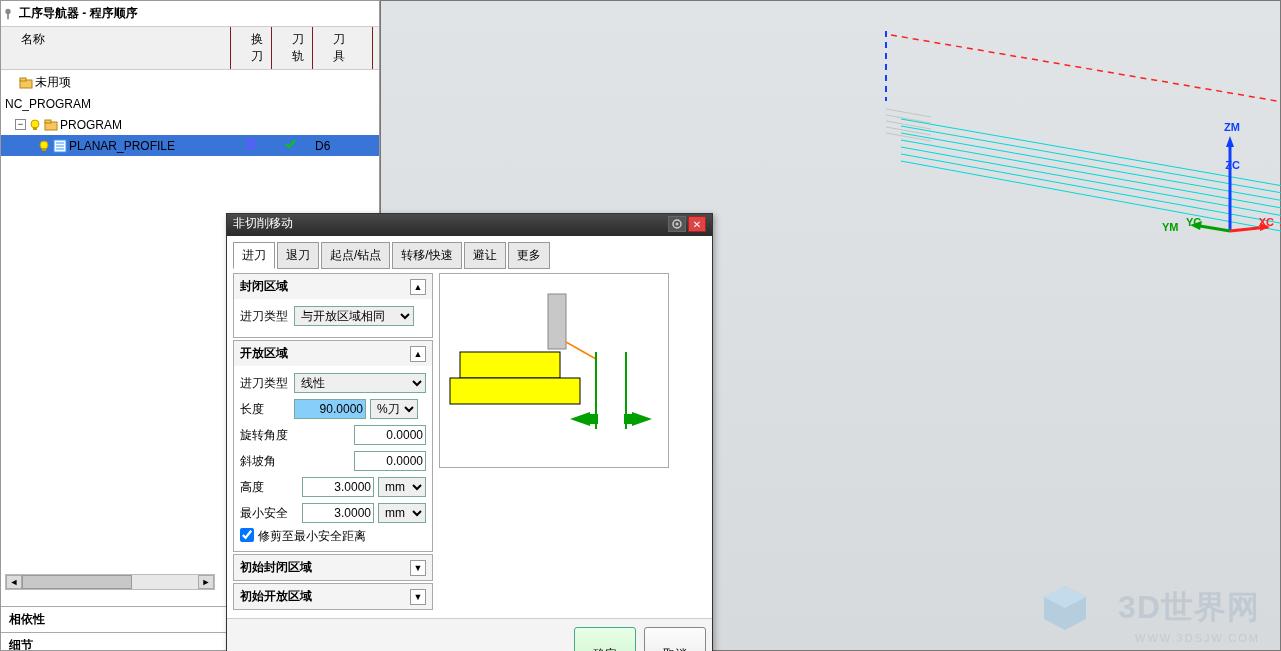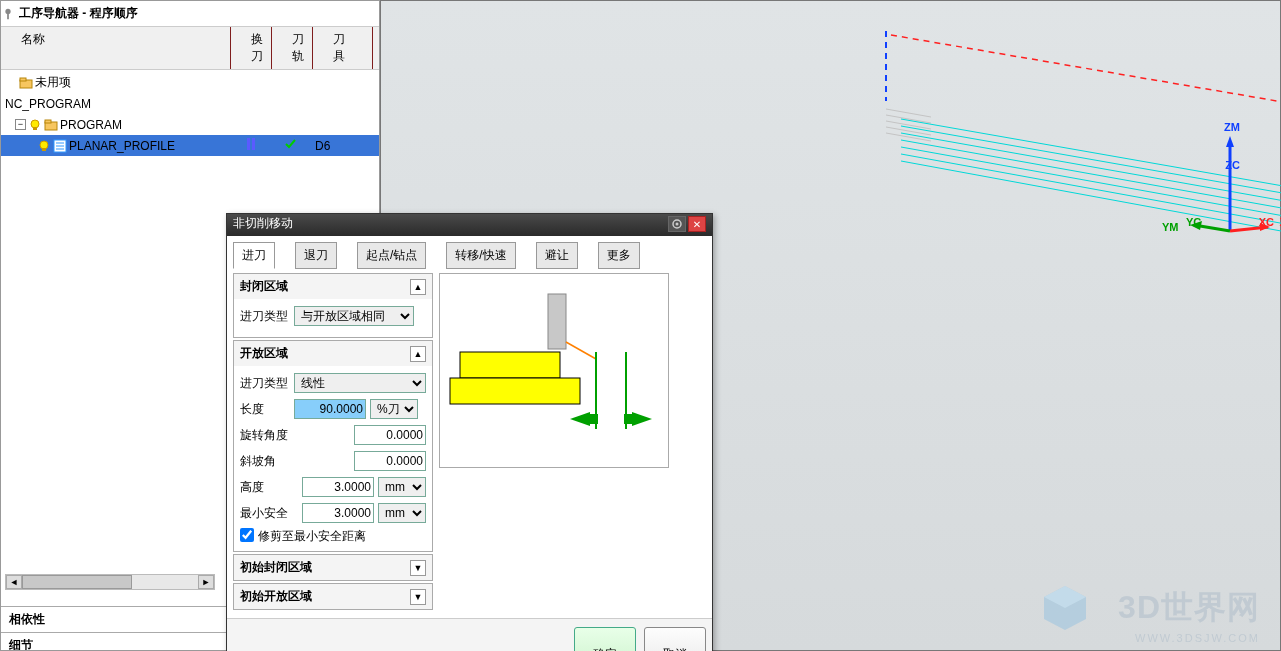--- a/index.html
+++ b/index.html
@@ -30,21 +30,21 @@
 .wm{position:absolute;right:20px;bottom:20px;font-size:32px;font-weight:bold;color:#b8c4ce;opacity:.7;letter-spacing:1px}
 .wm2{position:absolute;right:20px;bottom:6px;font-size:11px;color:#b8c4ce;opacity:.7;letter-spacing:2px}
 .wm-cube{position:absolute;right:190px;bottom:18px;width:50px;height:50px}
 
 .dialog{position:absolute;left:226px;top:213px;width:487px;background:#fff;border:1px solid #333;box-shadow:2px 2px 6px rgba(0,0,0,.3)}
 .dlg-title{background:linear-gradient(180deg,#4a4a4a,#2a2a2a);color:#fff;padding:4px 6px;display:flex;justify-content:space-between;align-items:flex-end;height:22px}
 .dlg-title .btns{display:flex;gap:2px}
 .dlg-title .tb{width:18px;height:16px;border:1px solid #666;background:#555;color:#fff;display:flex;align-items:center;justify-content:center;font-size:10px}
 .dlg-title .tb.close{background:#d44;border-color:#a22}
 .dlg-body{padding:6px;background:#fff}
-.tabs{display:flex;gap:20px;margin-bottom:4px}
+.tabs{display:flex;gap:2px;margin-bottom:4px}
 .tabs .t{padding:4px 8px;border:1px solid #999;background:#e8e8e8;cursor:pointer}
 .tabs .t.active{background:#fff;border-bottom:1px solid #fff;position:relative;z-index:1}
 .content-row{display:flex;gap:6px}
 .left-col{width:200px}
 .section{border:1px solid #aaa;margin-bottom:2px}
 .section-h{display:flex;justify-content:space-between;align-items:center;padding:4px 6px;background:#f4f4f4;font-weight:bold}
 .section-h .chev{width:16px;height:16px;border:1px solid #999;background:#fff;display:flex;align-items:center;justify-content:center;font-size:9px}
 .section-b{padding:6px}
 .param-row{display:flex;align-items:center;margin-bottom:4px;gap:4px;height:22px}
 .param-row .lbl{width:50px}

